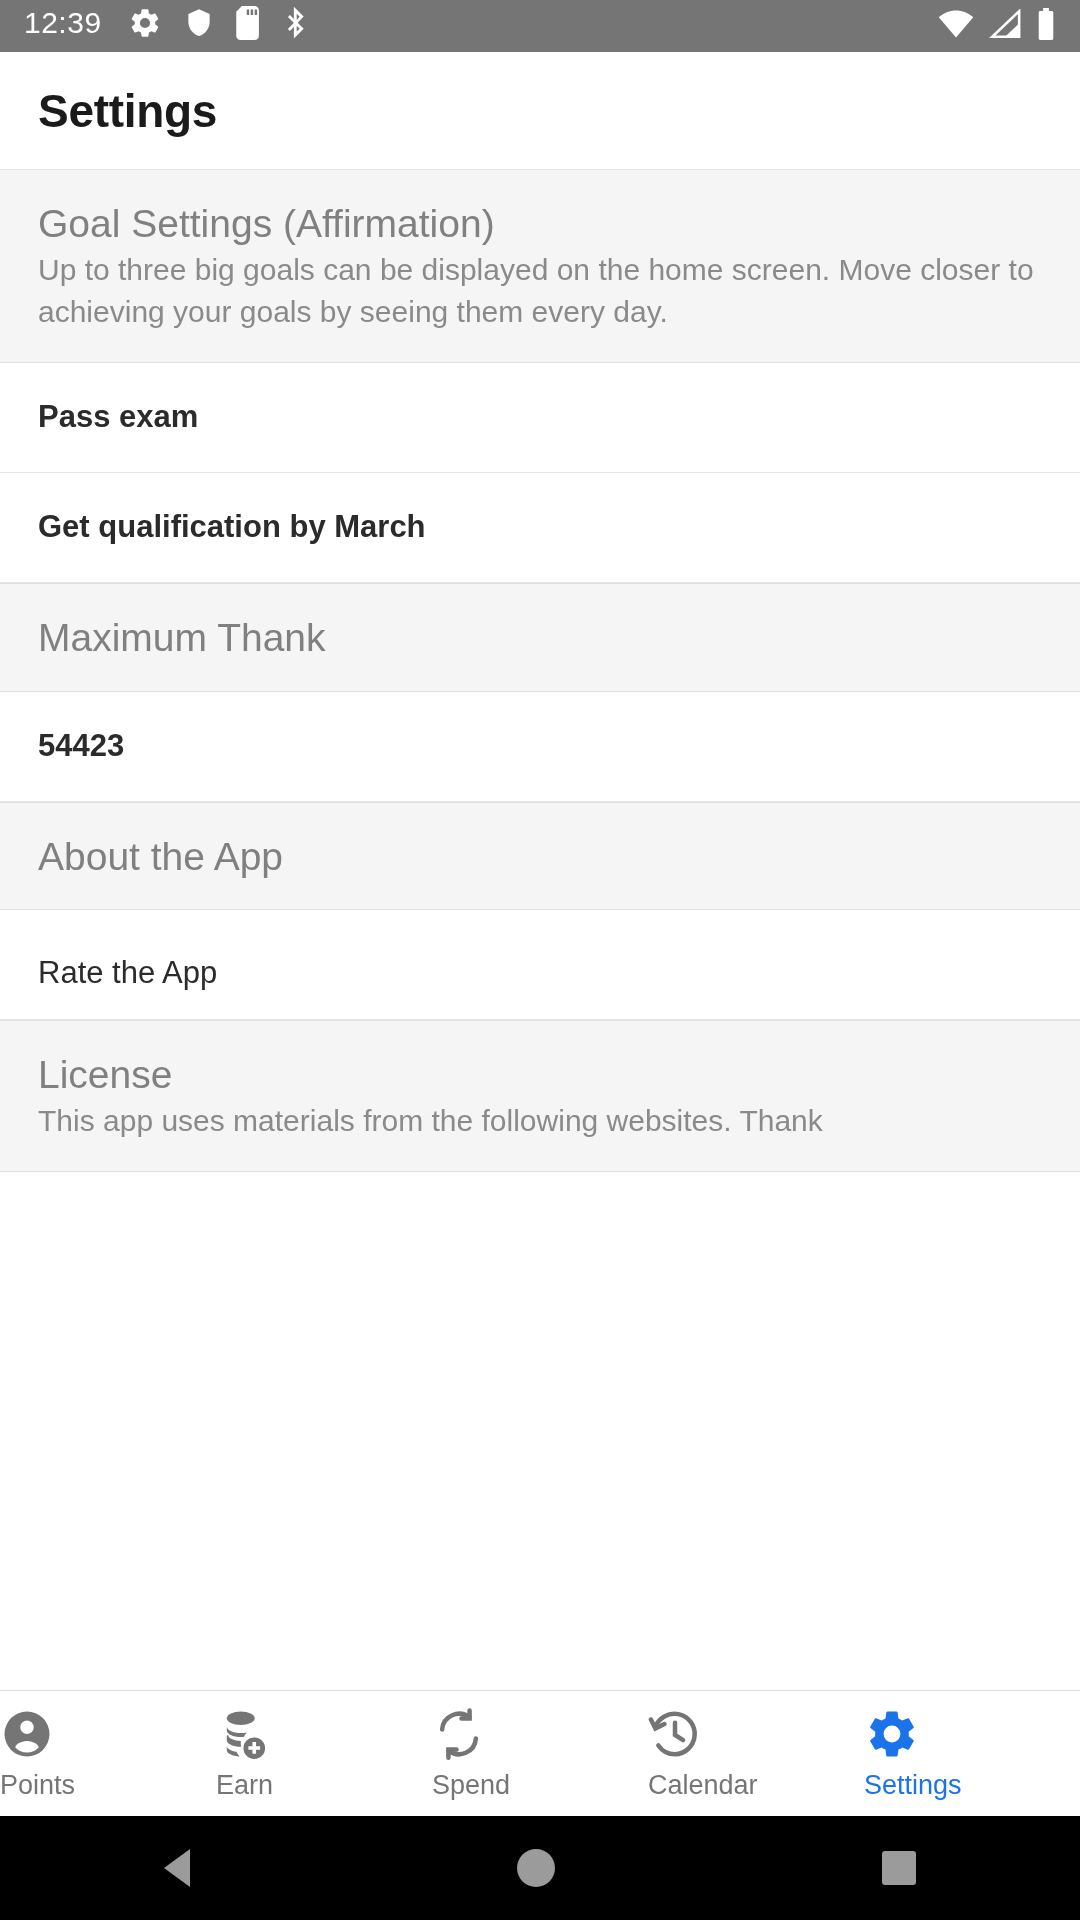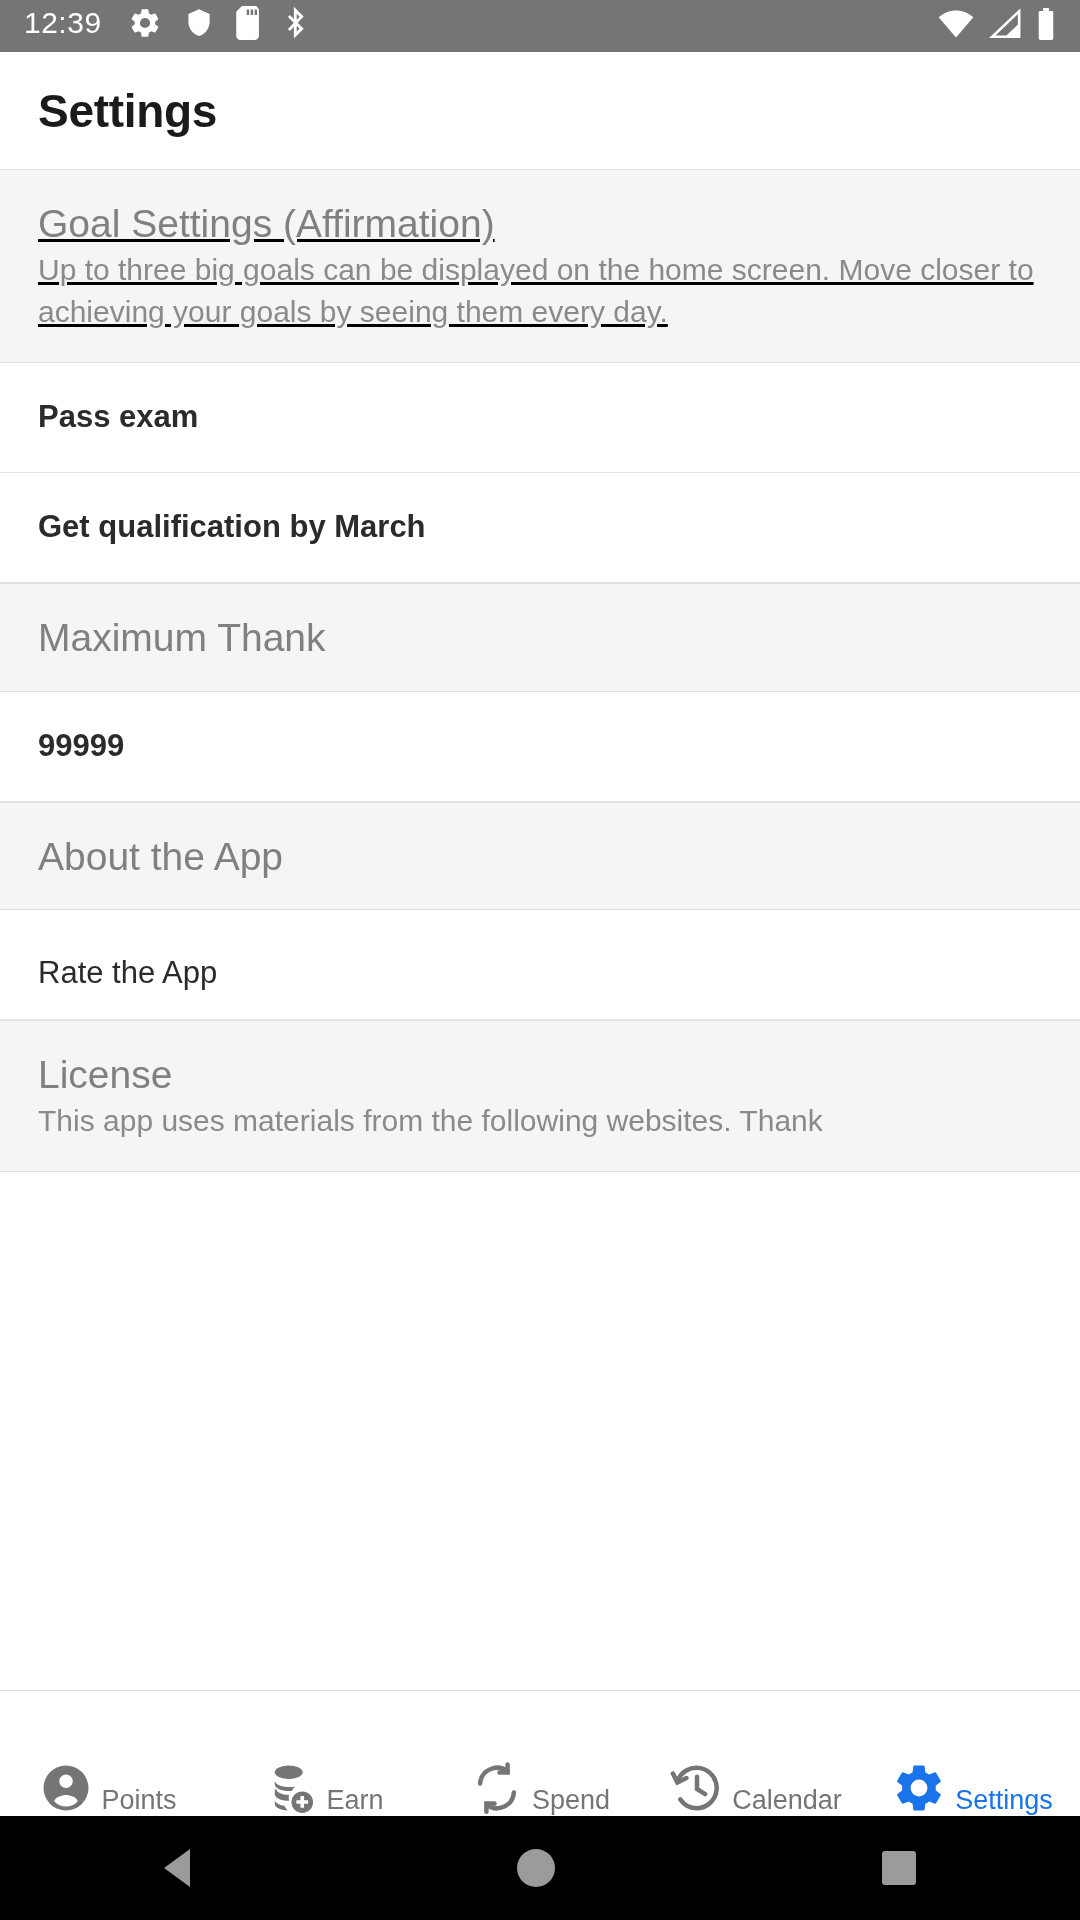--- a/index.html
+++ b/index.html
@@ -28,39 +28,39 @@
   }
   .appbar-title { font-size: 46px; font-weight: bold; color: #1b1b1b; letter-spacing: -0.3px; }
 
   
   .content { flex: 1 1 auto; overflow: hidden; background: #ffffff; position: relative; }
 
   .section-header {
     background: #f5f5f5; padding: 30px 38px 28px 38px;
     border-top: 1px solid #e0e0e0; border-bottom: 1px solid #e0e0e0;
   }
-  .section-header.no-top { border-top: none; text-decoration: underline; }
+  .section-header.no-top { border-top: none; }
   .section-title { font-size: 39px; color: #808080; font-weight: 400; line-height: 1.25; }
   .section-desc { font-size: 30px; color: #8a8a8a; line-height: 1.42; }
 
   .row {
     background: #ffffff; padding: 0 38px; height: 110px;
     display: flex; align-items: center; border-bottom: 1px solid #e4e4e4;
   }
   .row-label-bold { font-size: 31px; font-weight: bold; color: #2b2b2b; }
   .row-label { font-size: 31px; font-weight: 400; color: #2b2b2b; margin-top: 17px; }
 
   
   .bottomnav {
     flex: 0 0 126px; background: #ffffff; border-top: 1px solid #dcdcdc;
     display: flex; align-items: stretch;
   }
   .navitem {
-    flex: 1 1 0; display: flex; flex-direction: row;
-    align-items: flex-end; justify-content: center; gap: 8px;
+    flex: 1 1 0; display: flex; flex-direction: column;
+    align-items: flex-start; justify-content: center; gap: 8px;
   }
   .navicon { height: 56px; display: flex; align-items: center; justify-content: center; }
   .navlabel { font-size: 27px; color: #757575; }
   .navitem.active .navlabel { color: #1a73e8; }
 
   
   .sysnav {
     flex: 0 0 104px; background: #000000; display: flex;
     align-items: center; justify-content: space-around;
   }
@@ -119,21 +119,21 @@
       <span class="row-label-bold">Pass exam</span>
     </div>
     <div class="row">
       <span class="row-label-bold">Get qualification by March</span>
     </div>
 
     <div class="section-header">
       <div class="section-title">Maximum Thank</div>
     </div>
     <div class="row">
-      <span class="row-label-bold">99999</span>
+      <span class="row-label-bold">54423</span>
     </div>
 
     <div class="section-header">
       <div class="section-title">About the App</div>
     </div>
     <div class="row">
       <span class="row-label">Rate the App</span>
     </div>
 
     <div class="section-header">

